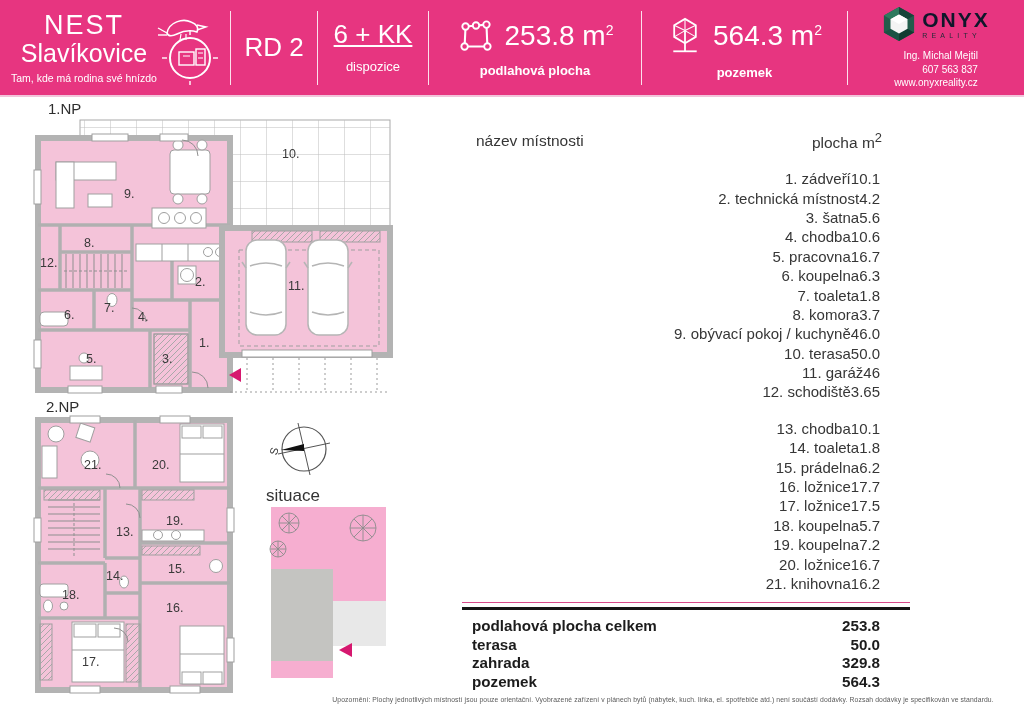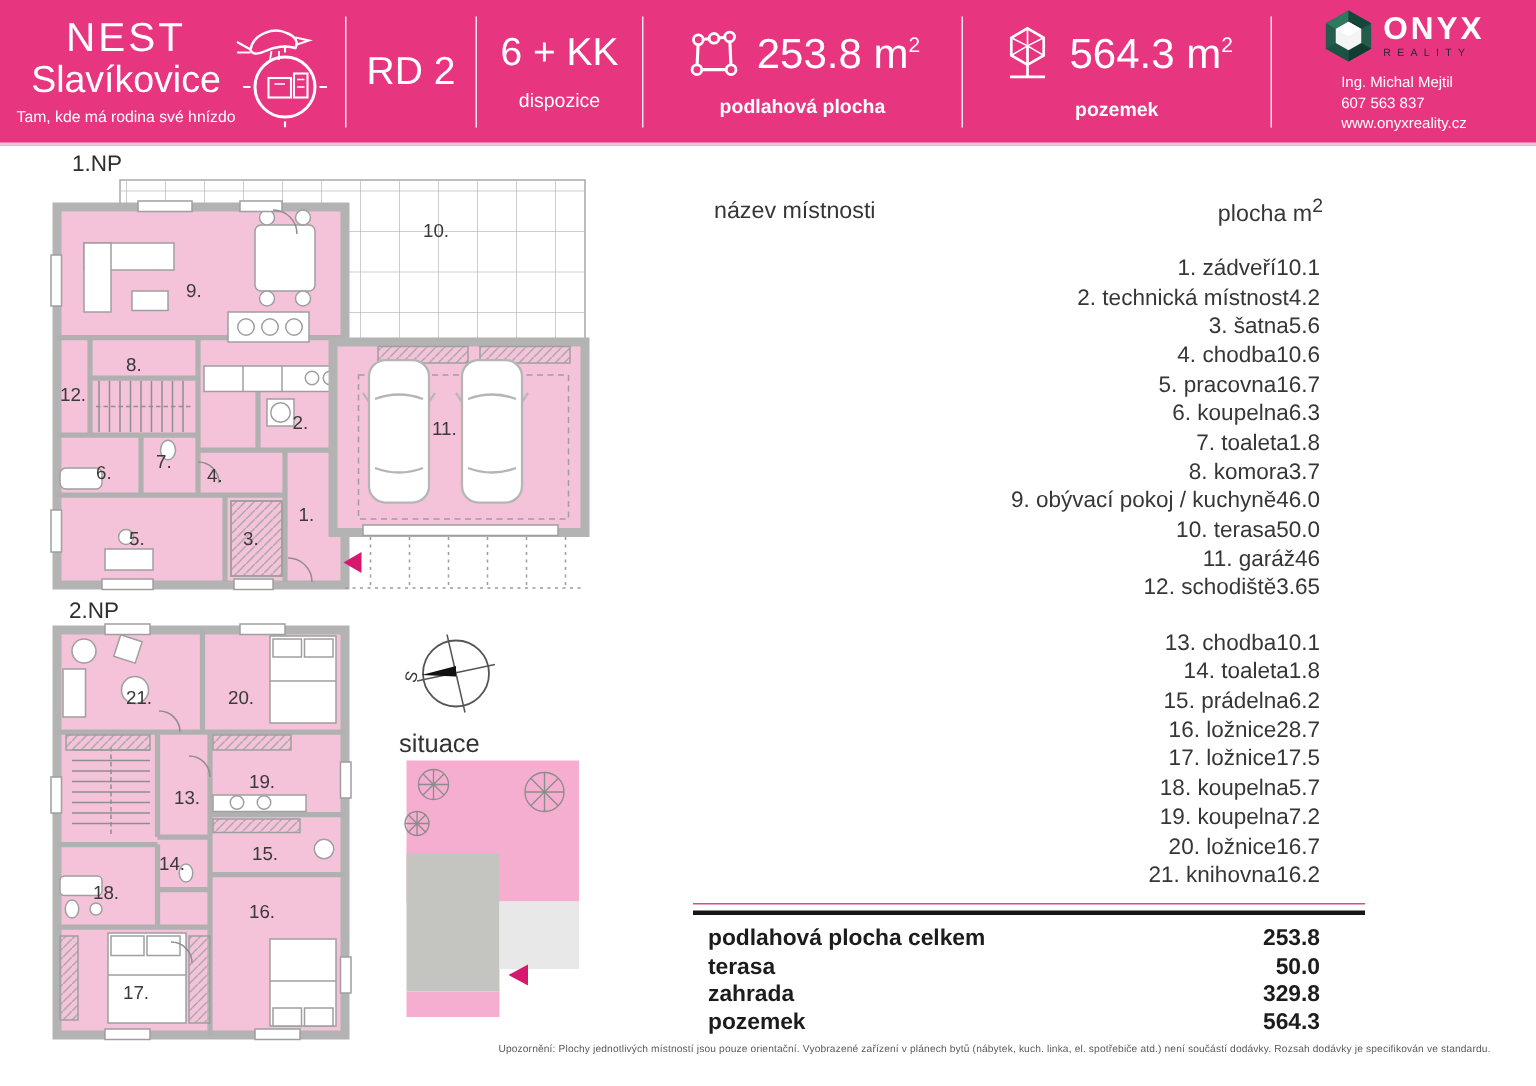--- a/index.html
+++ b/index.html
@@ -15,34 +15,34 @@
     border-bottom:2px solid #f2c4da;box-sizing:border-box;
   }
   .vdiv{width:1px;height:74px;background:rgba(255,255,255,.85);flex:0 0 1px;}
   .brand{flex:0 0 230px;display:flex;align-items:center;justify-content:center;gap:0;height:100%;}
   .brand-text{display:flex;flex-direction:column;align-items:center;line-height:1;}
   .brand-l1{font-size:27px;letter-spacing:2px;}
   .brand-l2{font-size:25px;margin-top:2px;}
   .brand-tag{font-size:10.5px;margin-top:7px;white-space:nowrap;}
   .rdblock{flex:0 0 86px;text-align:center;font-size:26px;}
   .dispblock{flex:0 0 110px;text-align:center;}
-  .dispv{font-size:26px;line-height:1;}
+  .dispv{font-size:26px;line-height:1;text-decoration:underline;}
   .dispc{font-size:13px;margin-top:12px;}
   .areablock{flex:0 0 212px;display:flex;flex-direction:column;align-items:center;}
   .area-main{display:flex;align-items:center;gap:10px;}
   .area-val{font-size:28px;line-height:1;}
   .area-val sup{font-size:14px;}
   .area-cap{font-size:13px;margin-top:8px;font-weight:bold;}
   .plotblock{flex:0 0 205px;}
   .onyxblock{flex:1;display:flex;flex-direction:column;align-items:center;justify-content:center;}
   .onyx-row{display:flex;align-items:center;gap:6px;}
   .onyx-names{display:flex;flex-direction:column;line-height:1;}
-  .onyx-name{font-size:21px;font-weight:bold;color:#ffffff;letter-spacing:2px;}
+  .onyx-name{font-size:21px;font-weight:bold;color:#0f172a;letter-spacing:2px;}
   .onyx-sub{font-size:7px;color:#1d2a35;letter-spacing:4.2px;margin-top:2px;}
-  .onyx-contact{font-size:10px;text-align:left;line-height:1.35;margin-top:6px;}
+  .onyx-contact{font-size:10px;text-align:right;line-height:1.35;margin-top:6px;}
   
   .plansvg{position:absolute;}
   .plan-label{fill:#3a3a3a;font-size:12.5px;font-family:"Liberation Sans",sans-serif;}
   .plan-title{fill:#2e2e2e;font-size:15px;font-family:"Liberation Sans",sans-serif;}
   .situace-title{
     position:absolute;left:266px;top:486px;font-size:17px;color:#333;
   }
   
   .rtable{position:absolute;left:462px;top:128px;width:448px;color:#363636;}
   .thead{display:flex;justify-content:space-between;font-size:15.5px;height:26px;align-items:center;margin-bottom:15px;}
@@ -476,21 +476,21 @@
   <div class="trow">
       <span class="tname">14. toaleta</span>
       <span class="tarea">1.8</span>
     </div>
   <div class="trow">
       <span class="tname">15. prádelna</span>
       <span class="tarea">6.2</span>
     </div>
   <div class="trow">
       <span class="tname">16. ložnice</span>
-      <span class="tarea">28.7</span>
+      <span class="tarea">17.7</span>
     </div>
   <div class="trow">
       <span class="tname">17. ložnice</span>
       <span class="tarea">17.5</span>
     </div>
   <div class="trow">
       <span class="tname">18. koupelna</span>
       <span class="tarea">5.7</span>
     </div>
   <div class="trow">

